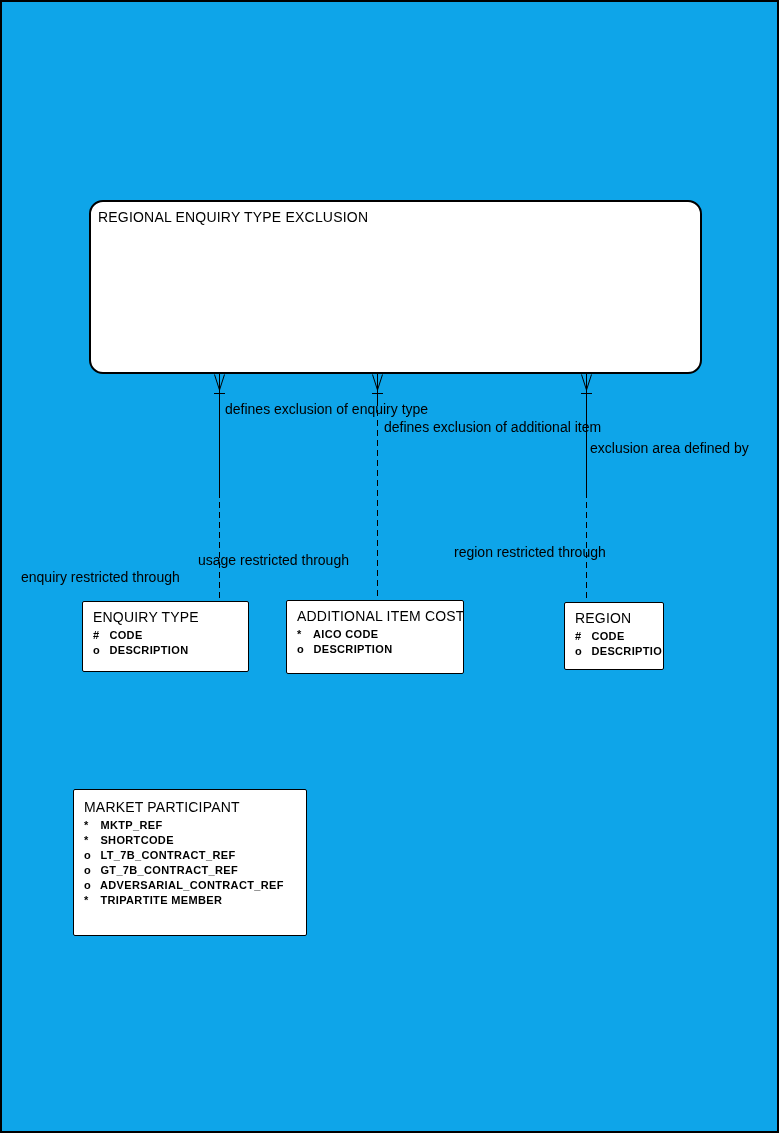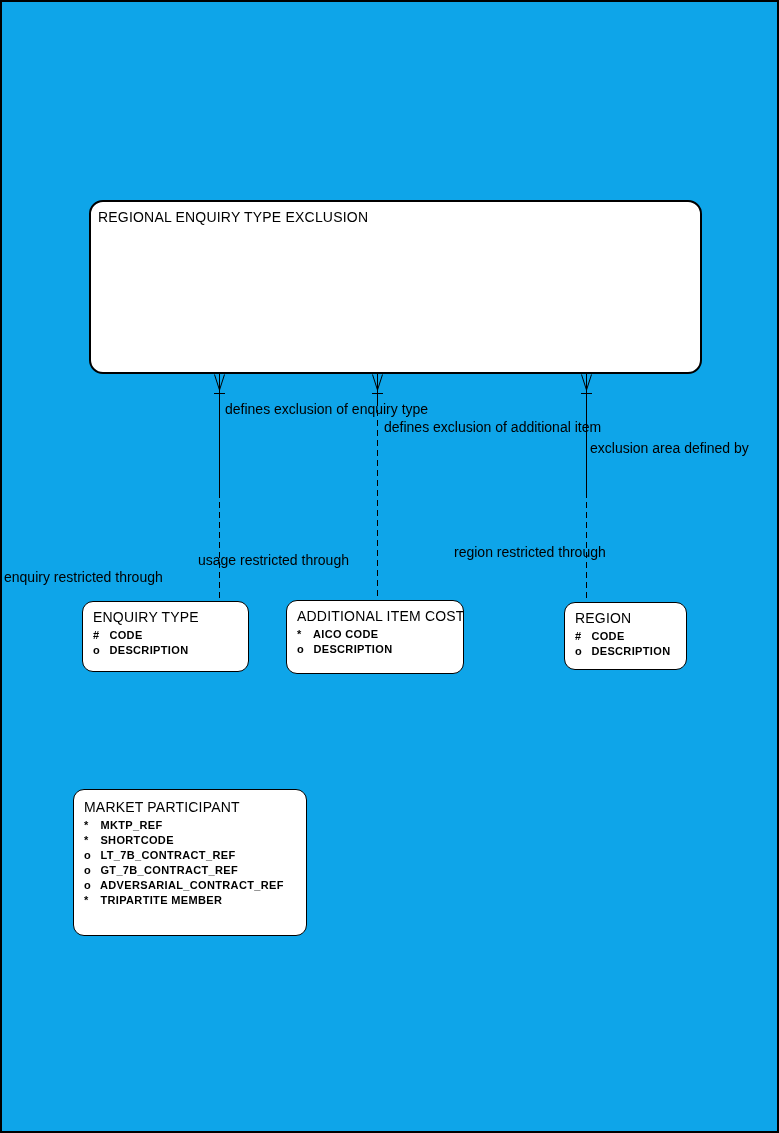--- a/index.html
+++ b/index.html
@@ -22,21 +22,21 @@
     position: absolute;
     left: 0;
     top: 0;
     pointer-events: none;
   }
   .entity {
     position: absolute;
     box-sizing: border-box;
     background: #ffffff;
     border: 1px solid #000000;
-    border-radius: 11px;
+    border-radius: 2px;
     padding: 6px 0 0 10px;
     overflow: hidden;
     white-space: nowrap;
   }
   .entity.root {
     border-width: 2px;
     border-radius: 14px;
     padding: 6px 0 0 7px;
   }
   .entity .title {
@@ -112,21 +112,21 @@
     <div class="attr">
       <span class="sym">*</span>
       <span>AICO CODE</span>
     </div>
     <div class="attr">
       <span class="sym">o</span>
       <span>DESCRIPTION</span>
     </div>
   </div>
 
-  <div class="entity" style="left:562px; top:600px; width:123px; height:68px;">
+  <div class="entity" style="left:562px; top:600px; width:100px; height:68px;">
     <div class="title">REGION</div>
     <div class="attr">
       <span class="sym">#</span>
       <span>CODE</span>
     </div>
     <div class="attr">
       <span class="sym">o</span>
       <span>DESCRIPTION</span>
     </div>
   </div>
@@ -157,15 +157,15 @@
       <span class="sym">*</span>
       <span>TRIPARTITE MEMBER</span>
     </div>
   </div>
 
   <div class="rel-label" style="left:223px; top:399px;">defines exclusion of enquiry type</div>
   <div class="rel-label" style="left:382px; top:417px;">defines exclusion of additional item</div>
   <div class="rel-label" style="left:588px; top:438px;">exclusion area defined by</div>
   <div class="rel-label" style="left:196px; top:550px;">usage restricted through</div>
   <div class="rel-label" style="left:404px; top:542px;margin-left:48px;">region restricted through</div>
-  <div class="rel-label" style="left:2px; top:567px;">enquiry restricted through</div>
+  <div class="rel-label" style="left:19px; top:567px;">enquiry restricted through</div>
 
 </div>
 
 </body></html>

